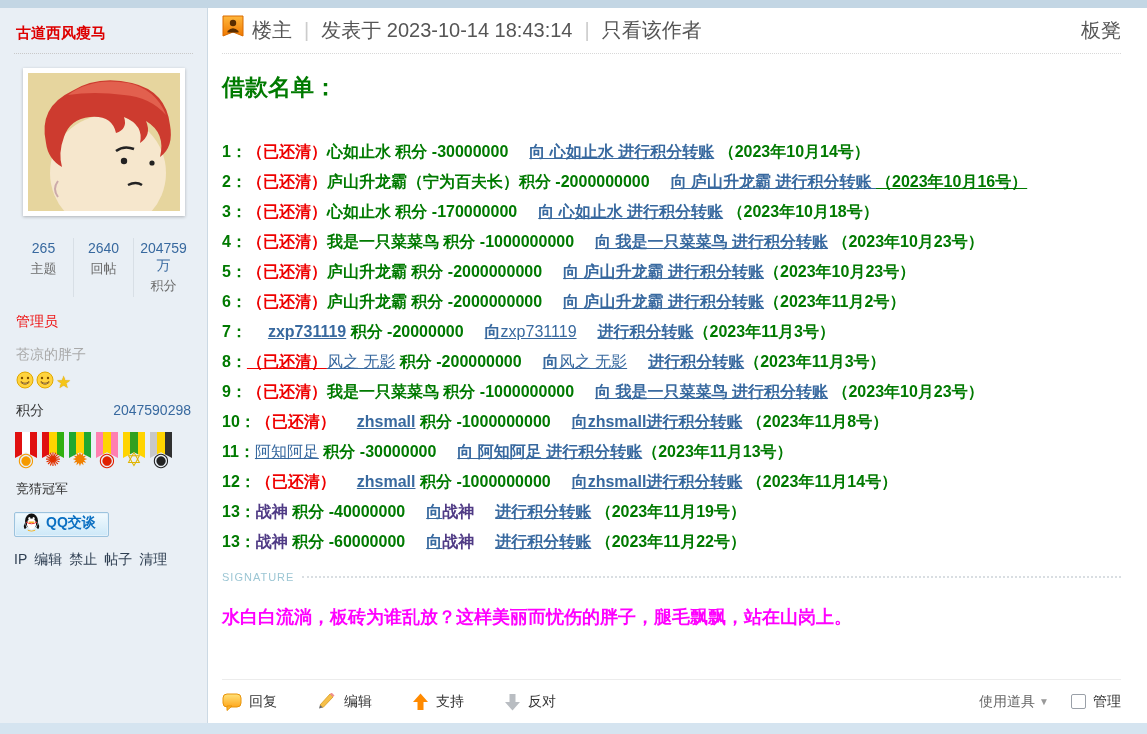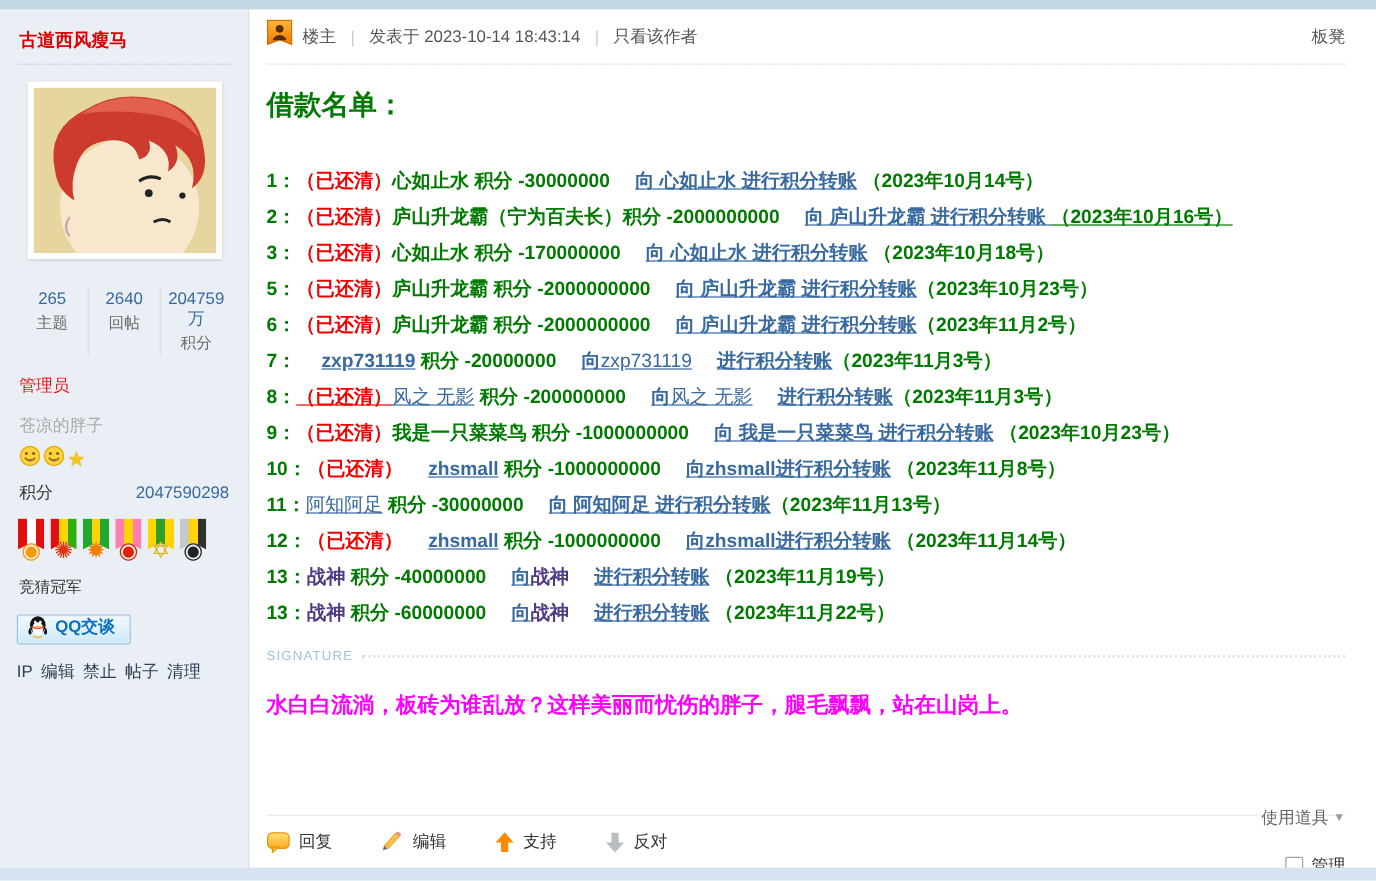--- a/index.html
+++ b/index.html
@@ -33,21 +33,21 @@
   .medal .ribbon { height:26px; width:22px; margin:0 auto; clip-path:polygon(0 0,100% 0,100% 100%,50% 78%,0 100%); }
   .medal .disc { position:absolute; left:50%; transform:translateX(-50%); top:17px; font-size:19px; line-height:22px; }
   .medal-title { color:#333; font-size:13px; margin:4px 0 12px 2px; }
   .qq-btn { display:inline-flex; align-items:center; gap:6px; background:linear-gradient(#f2fafe,#cde8f8); border:1px solid #9cc3de; box-shadow:0 0 0 1px #e4f1fa inset; border-radius:2px; padding:0 12px 4px 8px; cursor:pointer; margin:2px 0 14px 0; }
   .qq-btn .qq-label { color:#0a6fc2; font-weight:700; font-size:14px; }
   .adminlinks { display:flex; gap:7px; font-size:14px; color:#2f3f52; }
   .adminlinks span { cursor:pointer; }
 
   
   .main { flex:1; background:#fff; display:flex; flex-direction:column; padding:0 26px 0 14px; min-width:0; }
-  .post-header { display:flex; align-items:center; height:46px; color:#555; font-size:14px; border-bottom:1px dotted #d8d8d8; }
+  .post-header { display:flex; align-items:center; height:46px; color:#555; font-size:20px; border-bottom:1px dotted #d8d8d8; }
   .floor-badge { margin-right:8px; }
   .ph-sep { color:#ccc; margin:0 12px; }
   .posted-at { color:#555; }
   .only-author { color:#555; cursor:pointer; }
   .floor-name { margin-left:auto; color:#555; cursor:pointer; }
   .post-title { color:#007a00; font-weight:700; font-size:23px; margin:18px 0 34px 0; }
   .entries { }
   .entry { font-size:16px; font-weight:700; line-height:30px; color:#007a00; }
   .seg-g { color:#007a00; }
   .seg-r { color:#ee0000; }
@@ -55,21 +55,21 @@
   .seg-lp { color:#38699f; text-decoration:underline; font-weight:400; cursor:pointer; }
   .seg-rl { color:#ee0000; text-decoration:underline; cursor:pointer; }
   .seg-gl { color:#007a00; text-decoration:underline; cursor:pointer; }
   .seg-p { color:#4f3a85; }
   .sig-row { display:flex; align-items:center; margin-top:14px; }
   .sig-label { color:#9cc6d4; font-size:11px; letter-spacing:1px; margin-right:8px; }
   .sig-line { flex:1; border-bottom:2px dotted #d9dee2; height:2px; max-width:852px; }
   .sig-text { color:#ff00ff; font-weight:700; font-size:18px; margin-top:22px; }
   .toolbar { margin-top:auto; border-top:1px solid #ececec; display:flex; align-items:center; height:44px; font-size:14px; color:#333; }
   .tb-item { display:flex; align-items:center; gap:7px; margin-right:40px; cursor:pointer; }
-  .tb-right { margin-left:auto; display:flex; align-items:flex-end; gap:22px;flex-direction:column; }
+  .tb-right { margin-left:auto; display:flex; align-items:flex-end; gap:22px; }
   .props { color:#666; cursor:pointer; display:flex; align-items:center; gap:4px; }
   .caret { color:#999; font-size:10px; }
   .manage { display:flex; align-items:center; gap:7px; }
   .checkbox { width:15px; height:15px; border:1px solid #9aa0a8; border-radius:2px; background:#fff; cursor:pointer; }
 </style>
 </head>
 <body>
 
 <div class="page">
   <div class="strip-top"></div>
@@ -207,20 +207,21 @@
         <span class="only-author">只看该作者</span>
         <span class="floor-name">板凳</span>
       </div>
 
       <h1 class="post-title">借款名单：</h1>
 
       <div class="entries">
           <p class="entry"><span class="seg-g">1：</span><span class="seg-r">（已还清）</span><span class="seg-g">心如止水 积分 -30000000</span><span class="seg-l">向 心如止水 进行积分转账</span><span class="seg-g"> （2023年10月14号）</span></p>
           <p class="entry"><span class="seg-g">2：</span><span class="seg-r">（已还清）</span><span class="seg-g">庐山升龙霸（宁为百夫长）积分 -2000000000</span><span class="seg-l">向 庐山升龙霸 进行积分转账 </span><span class="seg-gl">（2023年10月16号）</span></p>
           <p class="entry"><span class="seg-g">3：</span><span class="seg-r">（已还清）</span><span class="seg-g">心如止水 积分 -170000000</span><span class="seg-l">向 心如止水 进行积分转账</span><span class="seg-g"> （2023年10月18号）</span></p>
+          <p class="entry"><span class="seg-g">4：</span><span class="seg-r">（已还清）</span><span class="seg-g">我是一只菜菜鸟 积分 -1000000000</span><span class="seg-l">向 我是一只菜菜鸟 进行积分转账</span><span class="seg-g"> （2023年10月23号）</span></p>
           <p class="entry"><span class="seg-g">5：</span><span class="seg-r">（已还清）</span><span class="seg-g">庐山升龙霸 积分 -2000000000</span><span class="seg-l">向 庐山升龙霸 进行积分转账</span><span class="seg-g">（2023年10月23号）</span></p>
           <p class="entry"><span class="seg-g">6：</span><span class="seg-r">（已还清）</span><span class="seg-g">庐山升龙霸 积分 -2000000000</span><span class="seg-l">向 庐山升龙霸 进行积分转账</span><span class="seg-g">（2023年11月2号）</span></p>
           <p class="entry"><span class="seg-g">7：</span><span class="seg-l">zxp731119</span><span class="seg-g"> 积分 -20000000</span><span class="seg-l">向</span><span class="seg-lp">zxp731119</span><span class="seg-l">进行积分转账</span><span class="seg-g">（2023年11月3号）</span></p>
           <p class="entry"><span class="seg-g">8：</span><span class="seg-rl">（已还清）</span><span class="seg-lp">风之 无影</span><span class="seg-g"> 积分 -200000000</span><span class="seg-l">向</span><span class="seg-lp">风之 无影</span><span class="seg-l">进行积分转账</span><span class="seg-g">（2023年11月3号）</span></p>
           <p class="entry"><span class="seg-g">9：</span><span class="seg-r">（已还清）</span><span class="seg-g">我是一只菜菜鸟 积分 -1000000000</span><span class="seg-l">向 我是一只菜菜鸟 进行积分转账</span><span class="seg-g"> （2023年10月23号）</span></p>
           <p class="entry"><span class="seg-g">10：</span><span class="seg-r">（已还清）</span><span class="seg-l">zhsmall</span><span class="seg-g"> 积分 -1000000000</span><span class="seg-l">向zhsmall进行积分转账</span><span class="seg-g"> （2023年11月8号）</span></p>
           <p class="entry"><span class="seg-g">11：</span><span class="seg-lp">阿知阿足</span><span class="seg-g"> 积分 -30000000</span><span class="seg-l">向 阿知阿足 进行积分转账</span><span class="seg-g">（2023年11月13号）</span></p>
           <p class="entry"><span class="seg-g">12：</span><span class="seg-r">（已还清）</span><span class="seg-l">zhsmall</span><span class="seg-g"> 积分 -1000000000</span><span class="seg-l">向zhsmall进行积分转账</span><span class="seg-g"> （2023年11月14号）</span></p>
           <p class="entry"><span class="seg-g">13：</span><span class="seg-p">战神</span><span class="seg-g"> 积分 -40000000</span><span class="seg-l">向</span><span class="seg-p">战神</span><span class="seg-l">进行积分转账</span><span class="seg-g"> （2023年11月19号）</span></p>
           <p class="entry"><span class="seg-g">13：</span><span class="seg-p">战神</span><span class="seg-g"> 积分 -60000000</span><span class="seg-l">向</span><span class="seg-p">战神</span><span class="seg-l">进行积分转账</span><span class="seg-g"> （2023年11月22号）</span></p>

